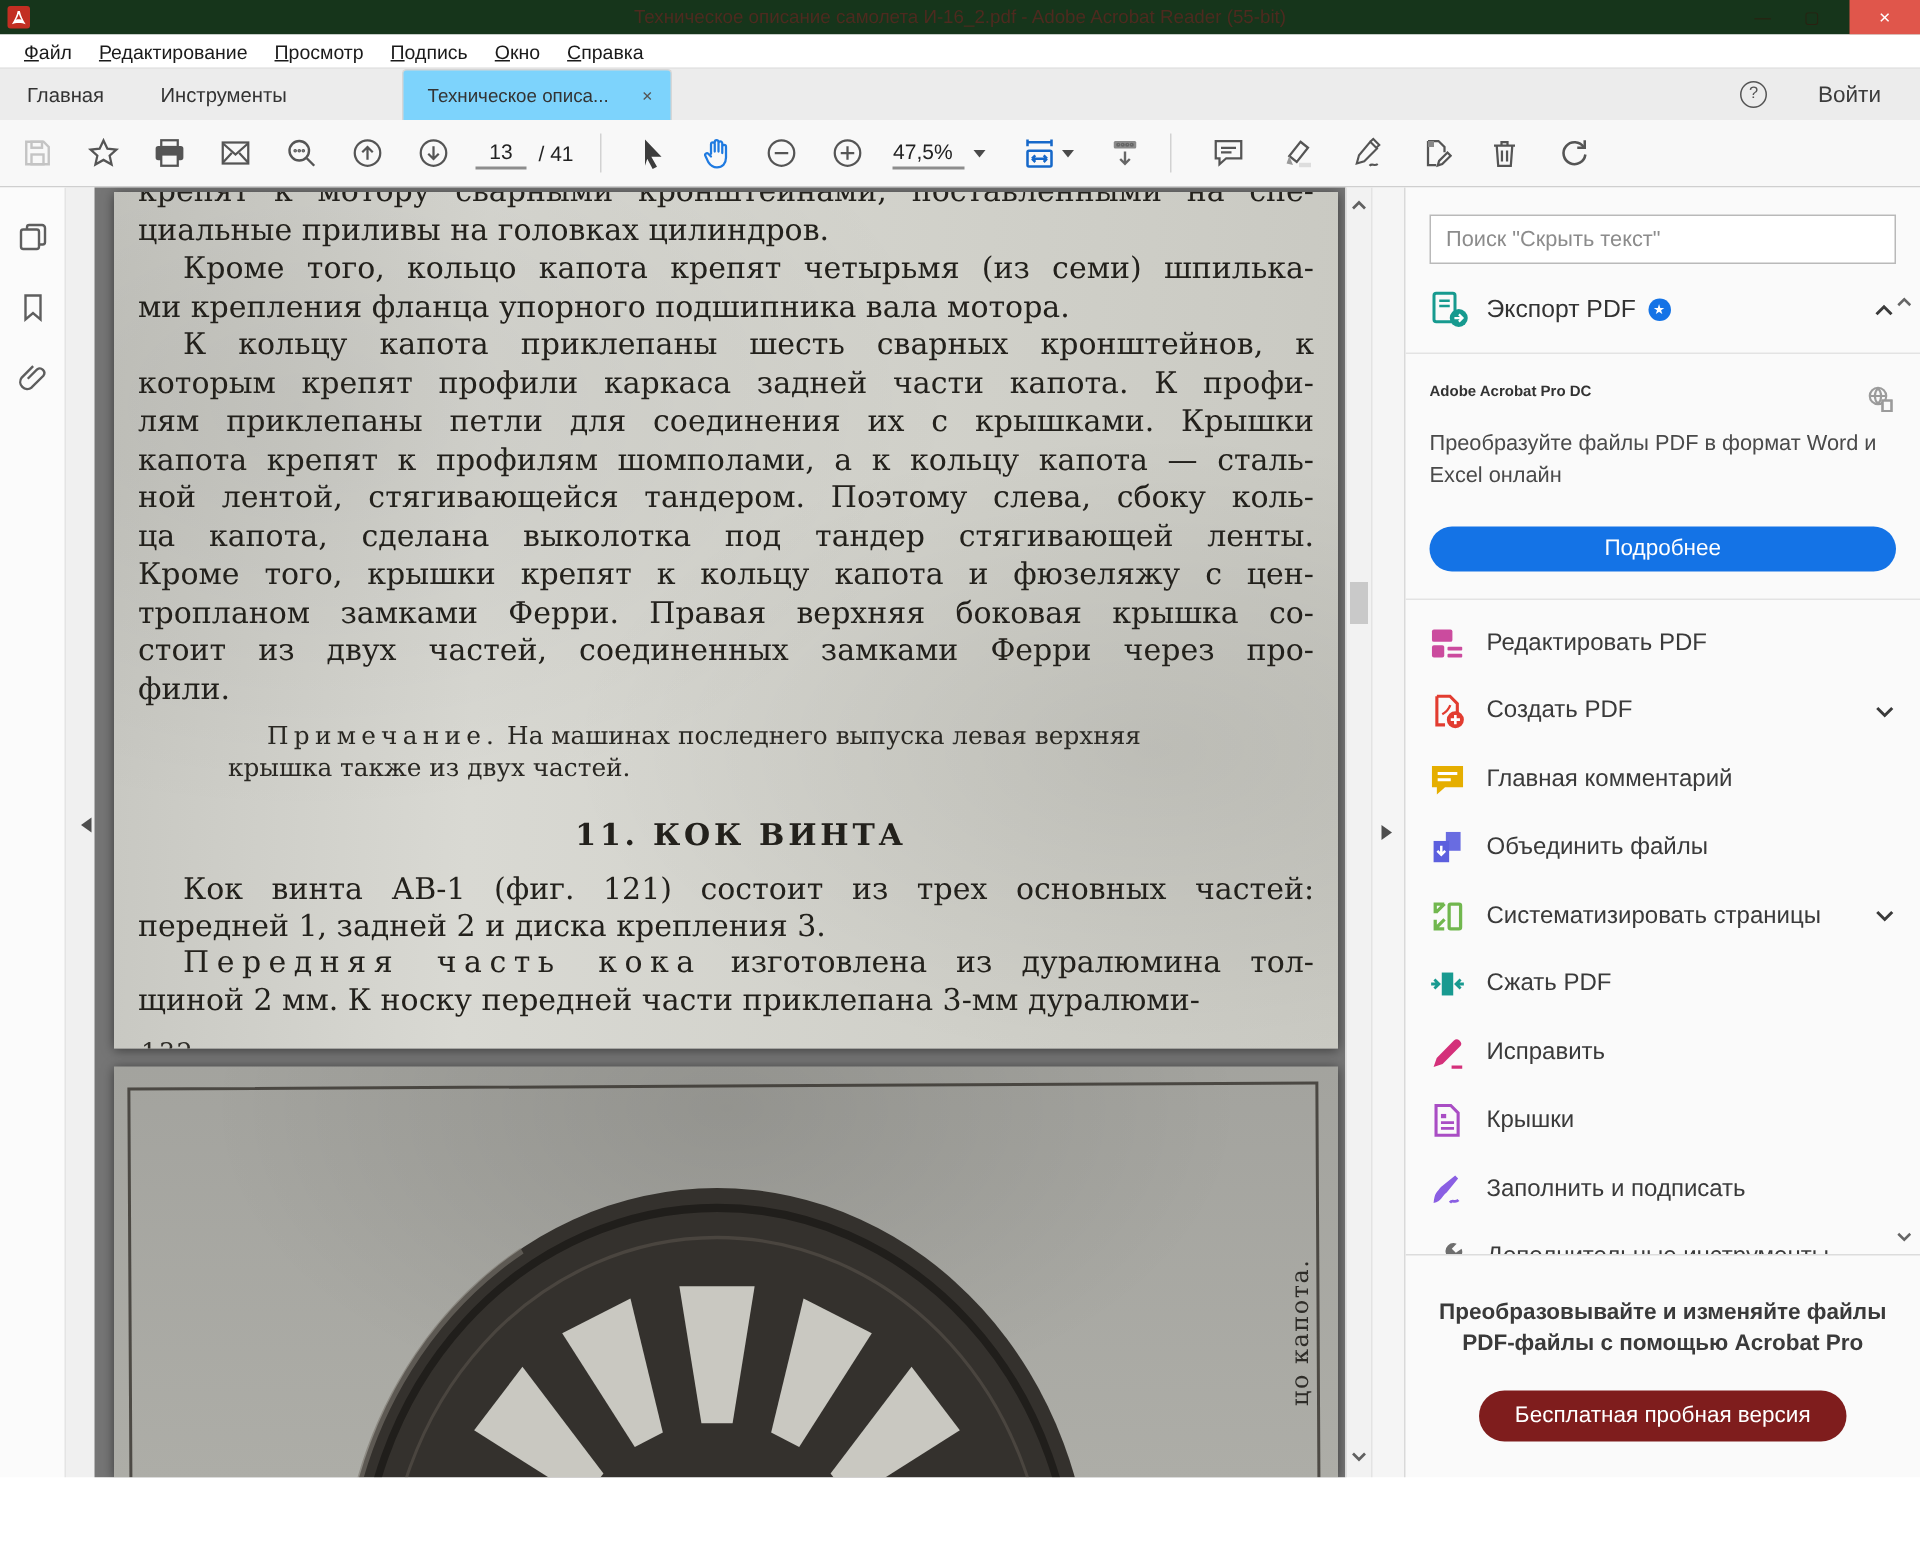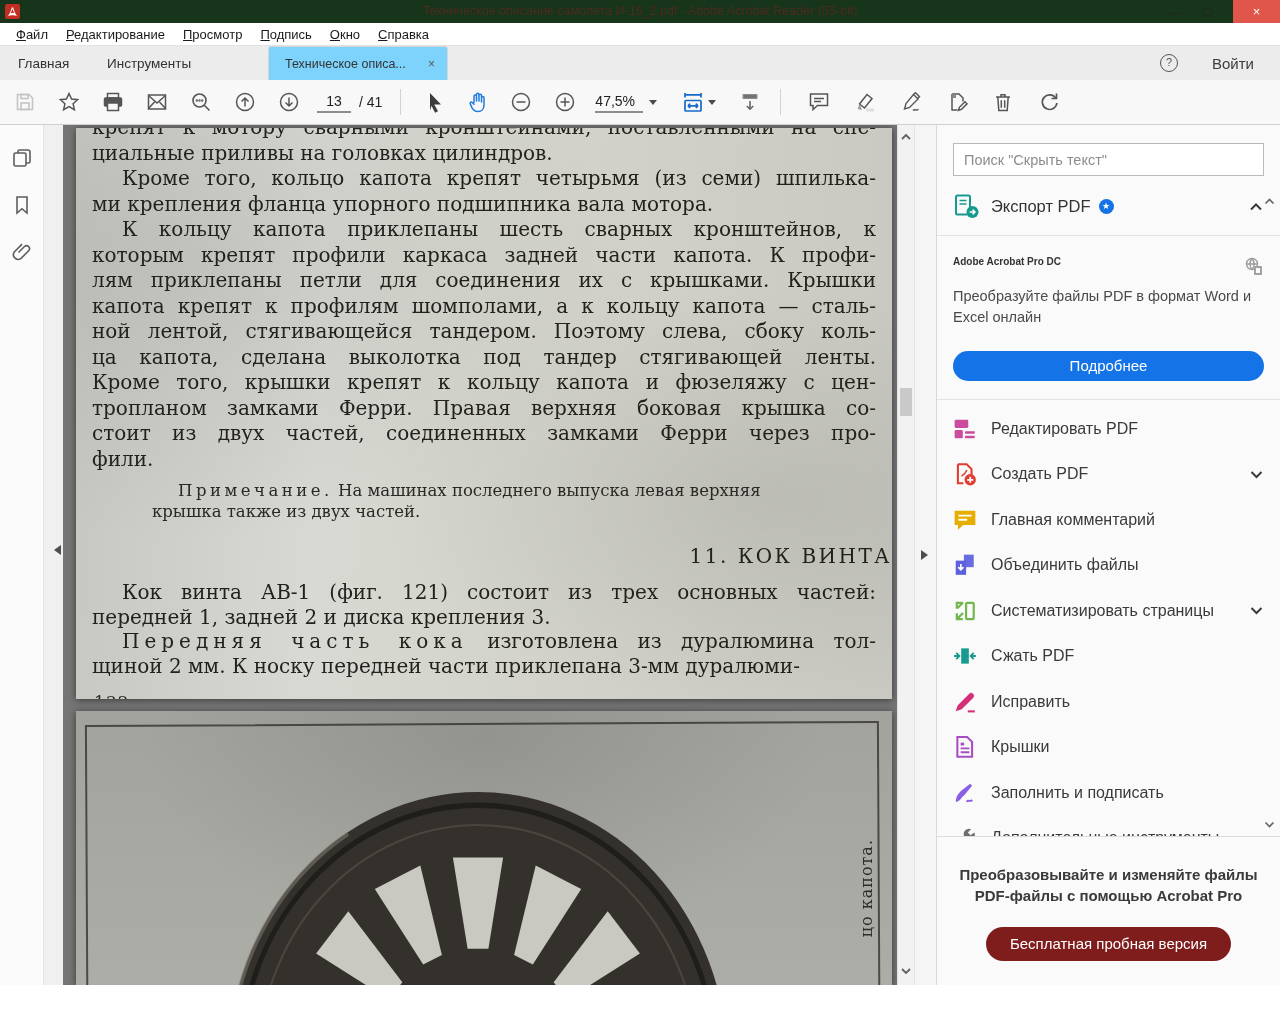--- a/index.html
+++ b/index.html
@@ -56,21 +56,21 @@
       linear-gradient(92deg, #c7c7c1, #d9d9d3 30%, #d0d0c9 70%, #c9c9c2);
     box-shadow:0 1px 7px rgba(0,0,0,.5); overflow:hidden; }
   .scan-text { margin:-13px 16px 0; font-family:"DejaVu Serif", serif; font-size:20px; line-height:25.5px; color:#23211c; }
   .scanline { text-align:justify; text-align-last:justify; }
   .scanline.end { text-align-last:left; }
   .scanline.ind { text-indent:30px; }
   .scan-note { margin:8px 16px 0 76px; font-family:"DejaVu Serif", serif; font-size:16.5px; line-height:21px; color:#2a2823; }
   .noteline.first { text-indent:26px; }
   .note-lead { letter-spacing:3.5px; }
   .spread { letter-spacing:5px; }
-  .scan-heading { margin-top:22px; text-align:right; font-family:"DejaVu Serif", serif; font-weight:normal; font-size:20px; letter-spacing:2.5px; color:#23211c;padding-left:20px; }
+  .scan-heading { margin-top:22px; text-align:center; font-family:"DejaVu Serif", serif; font-weight:bold; font-size:20px; letter-spacing:2.5px; color:#23211c;padding-left:20px; }
   .scan-text2 { margin:12px 16px 0; font-family:"DejaVu Serif", serif; font-size:20px; line-height:24.5px; color:#23211c; }
   .scan-pagenum { margin:14px 0 0 18px; font-family:"DejaVu Serif", serif; font-size:17px; letter-spacing:1px; color:#2f2d28; }
 
   
   .page2 { position:absolute; left:13px; top:586px; width:816px; height:274px;
     background:
       radial-gradient(ellipse at 50% 10%, rgba(0,0,0,0.10), transparent 60%),
       linear-gradient(180deg, #a3a39e, #adada7);
     box-shadow:0 1px 7px rgba(0,0,0,.5); overflow:hidden; }
   .photo-frame { position:absolute; left:10px; right:12px; top:12px; height:420px; border:2px solid rgba(45,42,36,.75); transform:rotate(-0.3deg); }

